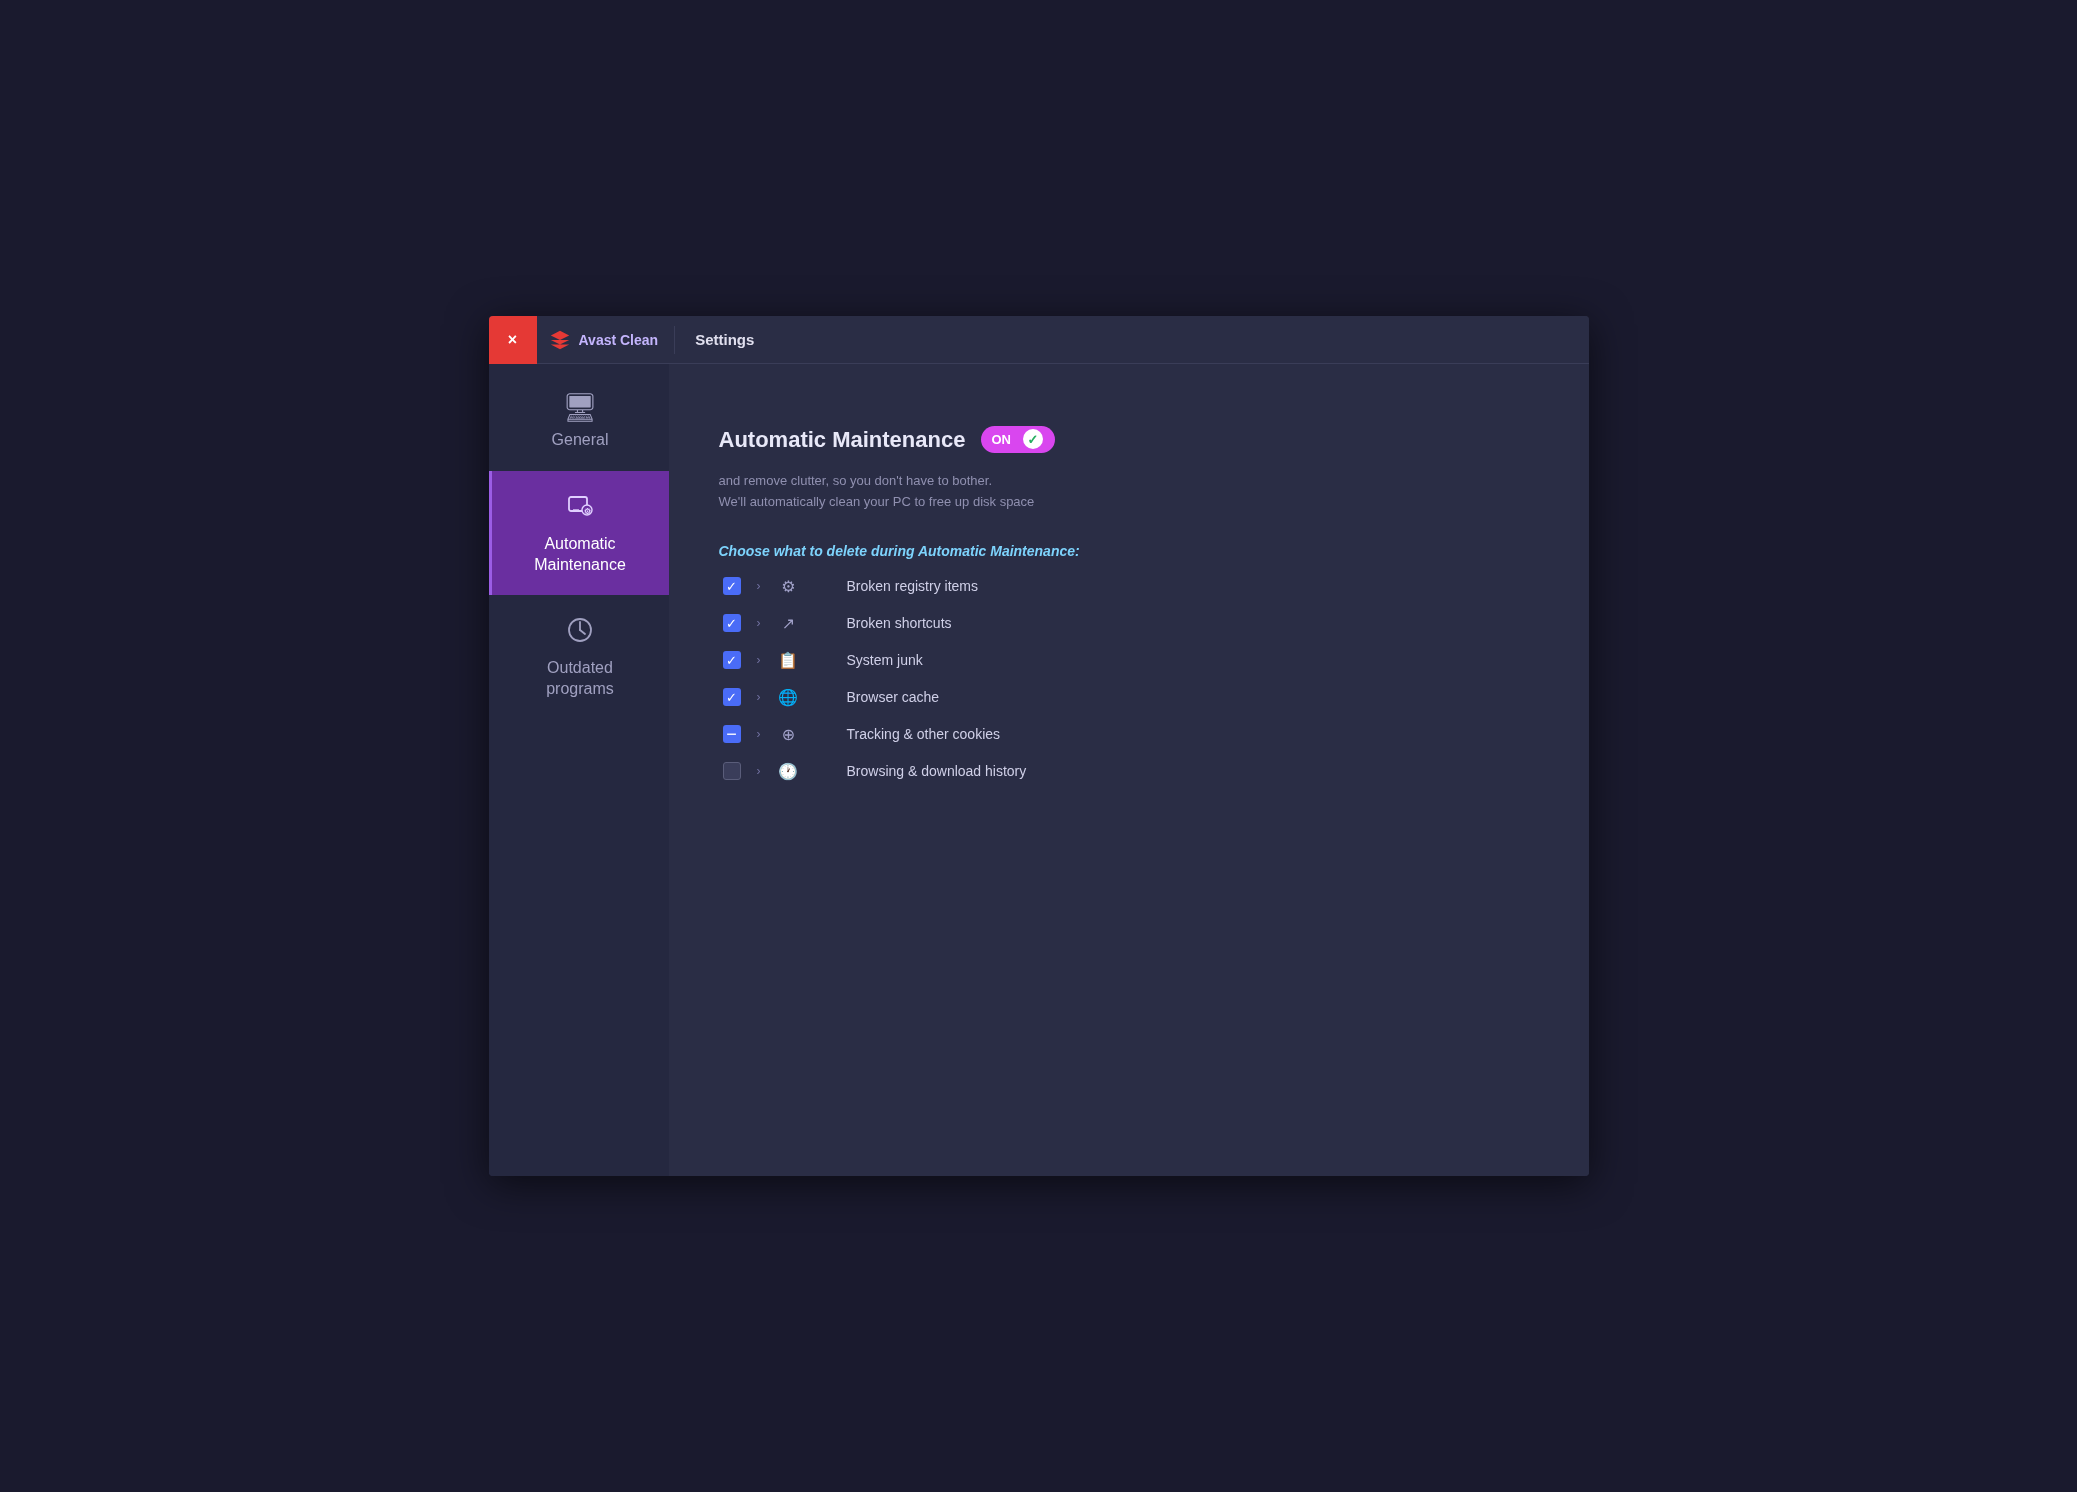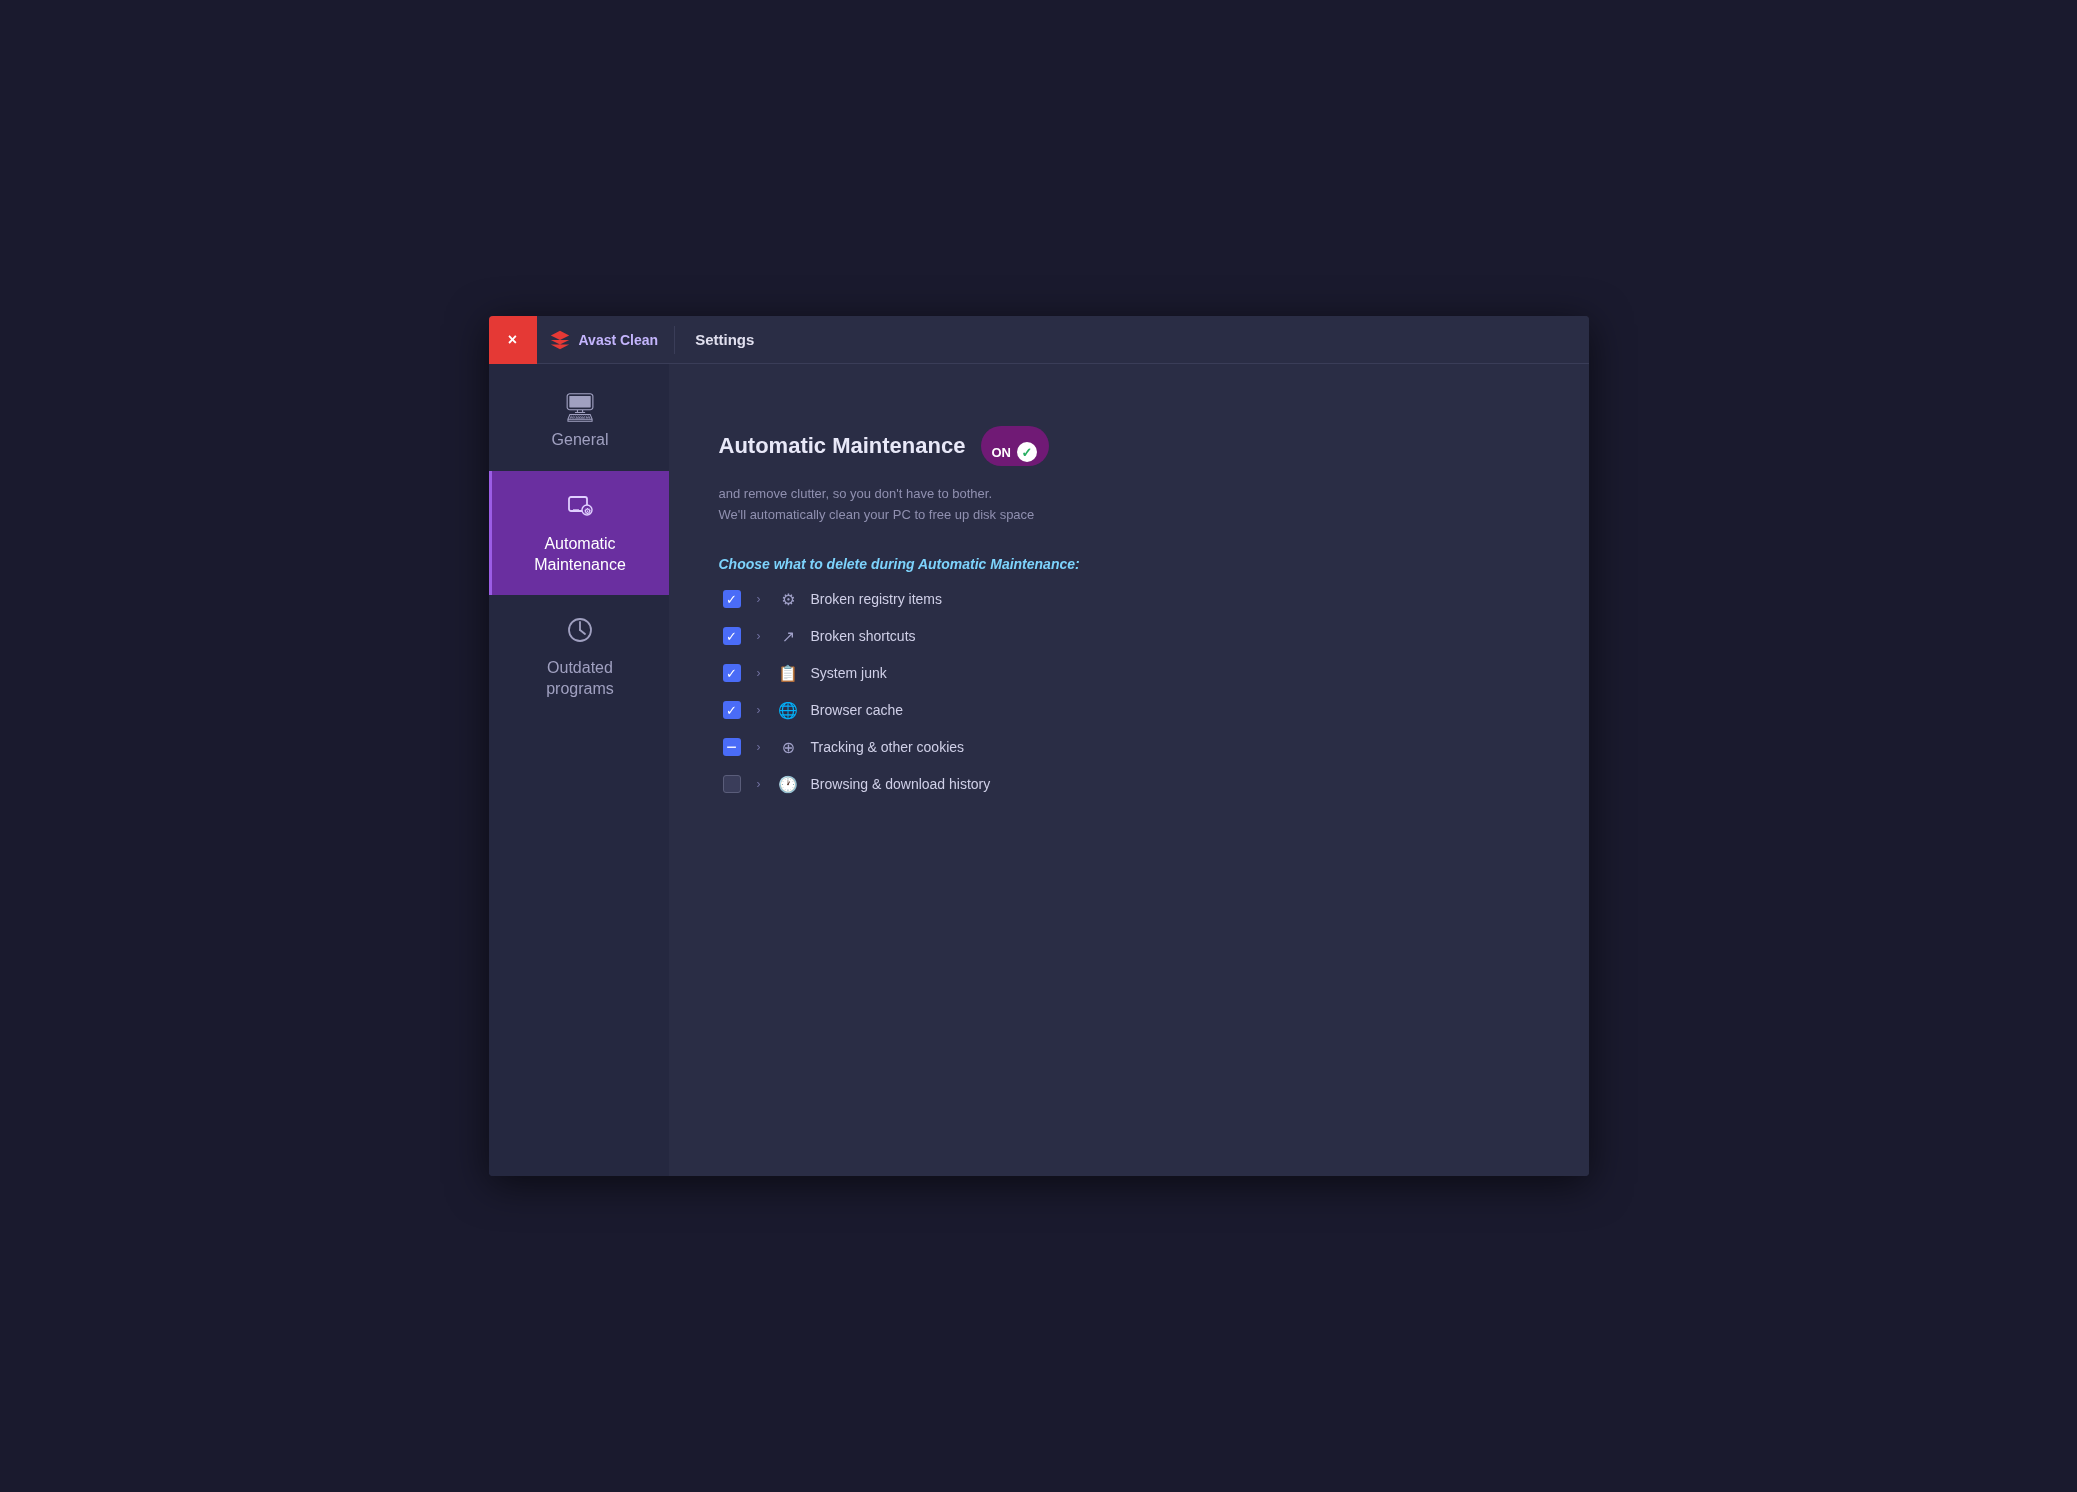--- a/index.html
+++ b/index.html
@@ -124,24 +124,24 @@
       margin-top: 22px;
     }
     .content-title {
       font-size: 22px;
       font-weight: 700;
       color: #e8e8f8;
     }
     .toggle-badge {
       display: flex;
       align-items: center;
-      background: #701a75;
+      background: #d946ef;
       border-radius: 20px;
-      padding: 16px 12px 4px 10px;
-      gap: 6px;
+      padding: 3px 12px 4px 10px;
+      gap: 12px;
       font-size: 13px;
       font-weight: 700;
       color: #fff;
     }
     .toggle-check {
       width: 20px;
       height: 20px;
       background: #fff;
       border-radius: 50%;
       display: flex;
@@ -214,20 +214,21 @@
     .row-icon {
       width: 24px;
       text-align: center;
       font-size: 16px;
       color: #a0a0c8;
       flex-shrink: 0;
     }
     .row-label {
       font-size: 14px;
       color: #d0d0e8;
+      margin-left: 36px;
     }
   </style>
 </head>
 <body>
 
 <div class="outer-window">
 
   <div class="title-bar">
     <div class="title-bar-close">
       <span>×</span>

